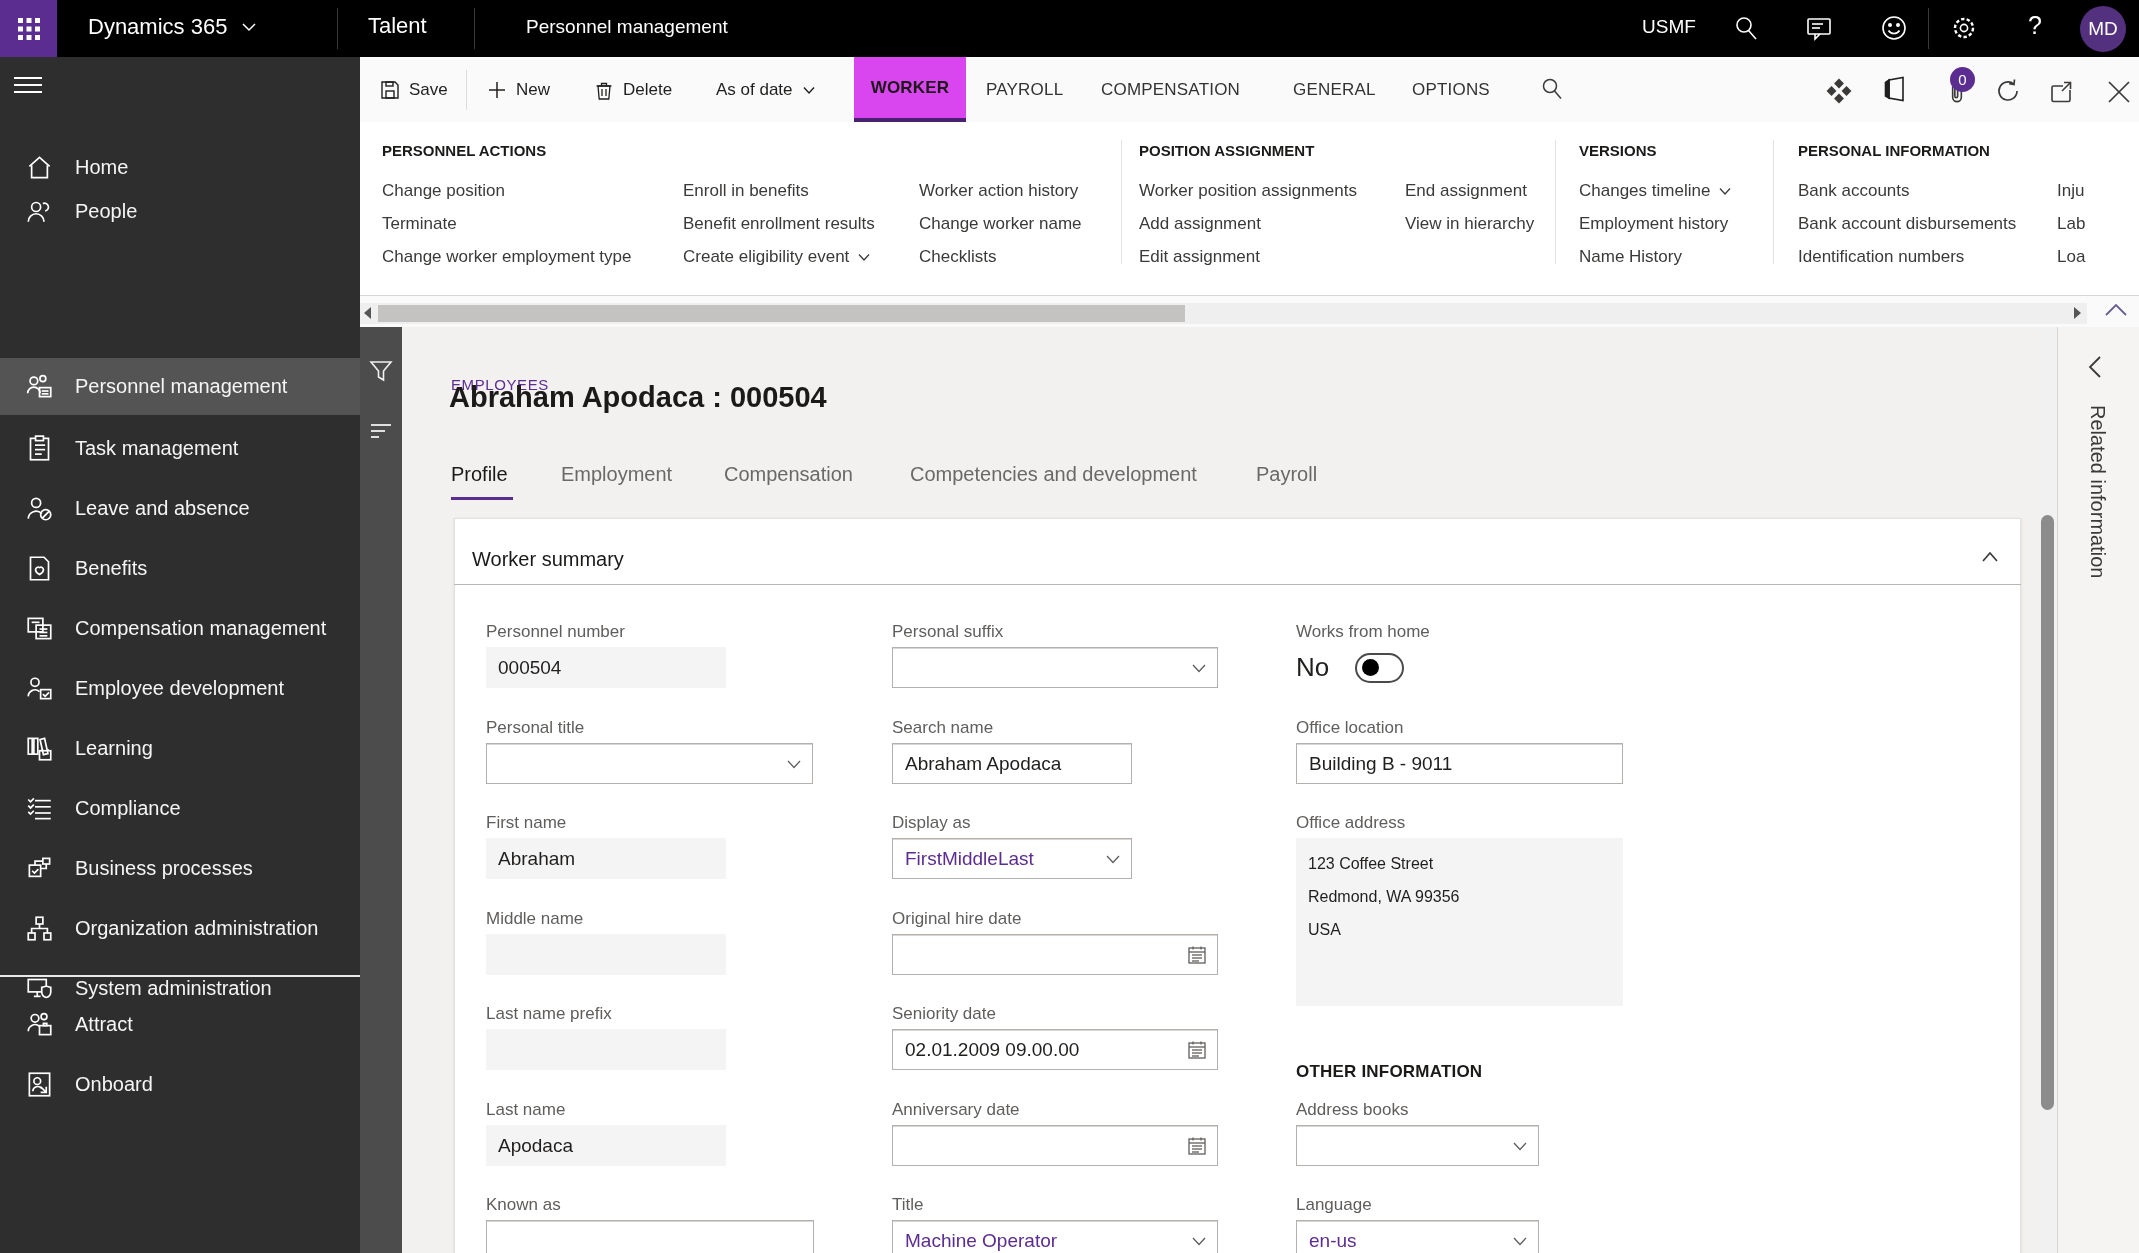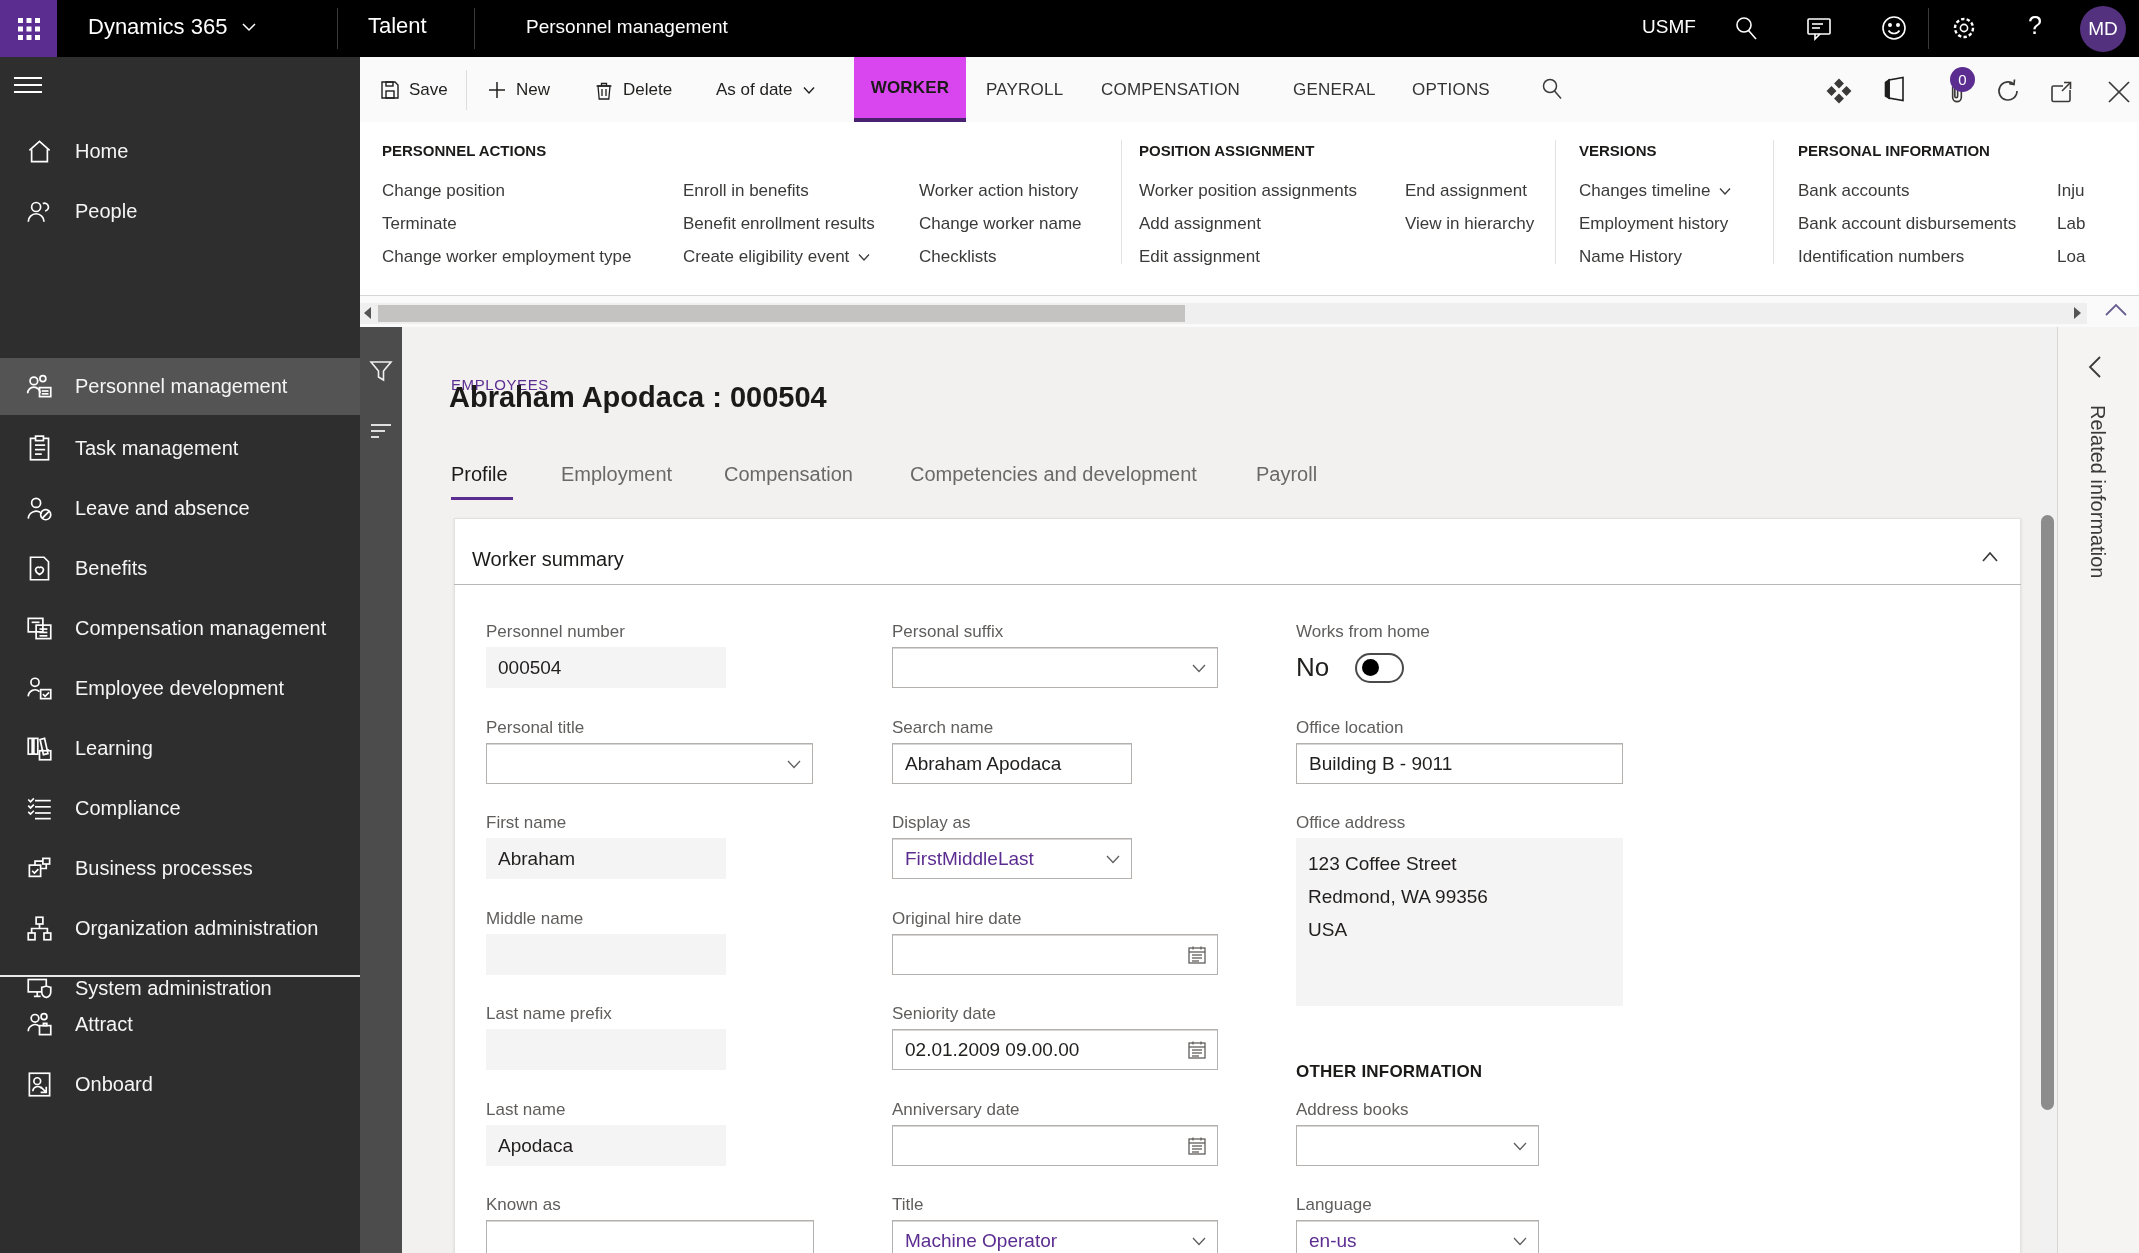--- a/index.html
+++ b/index.html
@@ -59,21 +59,21 @@
   .card-title { font-size:20px; color:#1b1a19; }
   .card-divider { left:454px; top:584px; width:1567px; height:1px; background:#b9b7b5; }
 
   .flabel { font-size:17px; color:#605e5c; margin-bottom:5px; white-space:nowrap; }
   .fbox { height:41px; font-size:19px; display:flex; align-items:center; padding:0 12px; }
   .readonly { background:#f5f4f4; color:#201f1e; }
   .editbox { background:#fff; border:1px solid #b3b0ad; box-shadow:inset 0 1px 0 #d8d6d4; color:#201f1e; width:100%; height:41px; font-size:19px; padding:0 12px; font-family:"Liberation Sans",sans-serif; }
   .selectbox { position:relative; background:#fff; border:1px solid #b3b0ad; box-shadow:inset 0 1px 0 #d8d6d4; cursor:pointer; }
   .selectbox .chev, .datebox .cal { position:absolute; right:10px; top:50%; transform:translateY(-50%); color:#605e5c; }
   .purpleval { color:#5c2d91; }
-  .addr { background:#f5f4f4; font-size:19px; line-height:33px; padding:9px 12px; color:#201f1e; }
+  .addr { background:#f5f4f4; font-size:16px; line-height:33px; padding:9px 12px; color:#201f1e; }
   .sechead { font-size:17px; font-weight:bold; color:#1b1a19; letter-spacing:.2px; }
 
   
   .toggle-row { display:flex; align-items:center; gap:26px; height:41px; font-size:26px; color:#201f1e; }
   .toggle { position:relative; width:49px; height:30px; border:2px solid #4a4a4a; border-radius:16px; cursor:pointer; background:#fff; }
   .toggle .knob { position:absolute; left:5px; top:4px; width:17px; height:17px; border-radius:50%; background:#000; }
 
   
   .vscroll-track { left:2039px; top:327px; width:18px; height:926px; background:#f1f1f1; }
   .vscroll-thumb { left:2041px; top:515px; width:13px; height:595px; background:#8c8c8c; border-radius:7px; cursor:pointer; }
@@ -317,21 +317,21 @@
 
 <div class="abs sidebar">
   <span class="abs" style="left:14px;top:18px;cursor:pointer;">
     <svg viewBox="0 0 28 20" width="28" height="20" stroke="#fff" stroke-width="2">
         <line x1="0" y1="3" x2="28" y2="3"></line>
         <line x1="0" y1="10" x2="28" y2="10"></line>
         <line x1="0" y1="17" x2="28" y2="17"></line>
       </svg>
   </span>
 
-  <div class="sideitem" style="top:64px;">
+  <div class="sideitem" style="top:80px;">
     <span class="side-icon">
         <svg viewBox="0 0 24 24" width="27" height="27" fill="none" stroke="#fff" stroke-width="1.5">
           <path d="M3 11 L12 3 L21 11"></path>
           <path d="M5 10 V21 H19 V10"></path>
         </svg>
       </span>
     <span class="lbl">Home</span>
   </div>
   <div class="sideitem" style="top:124px;">
     <span class="side-icon">

